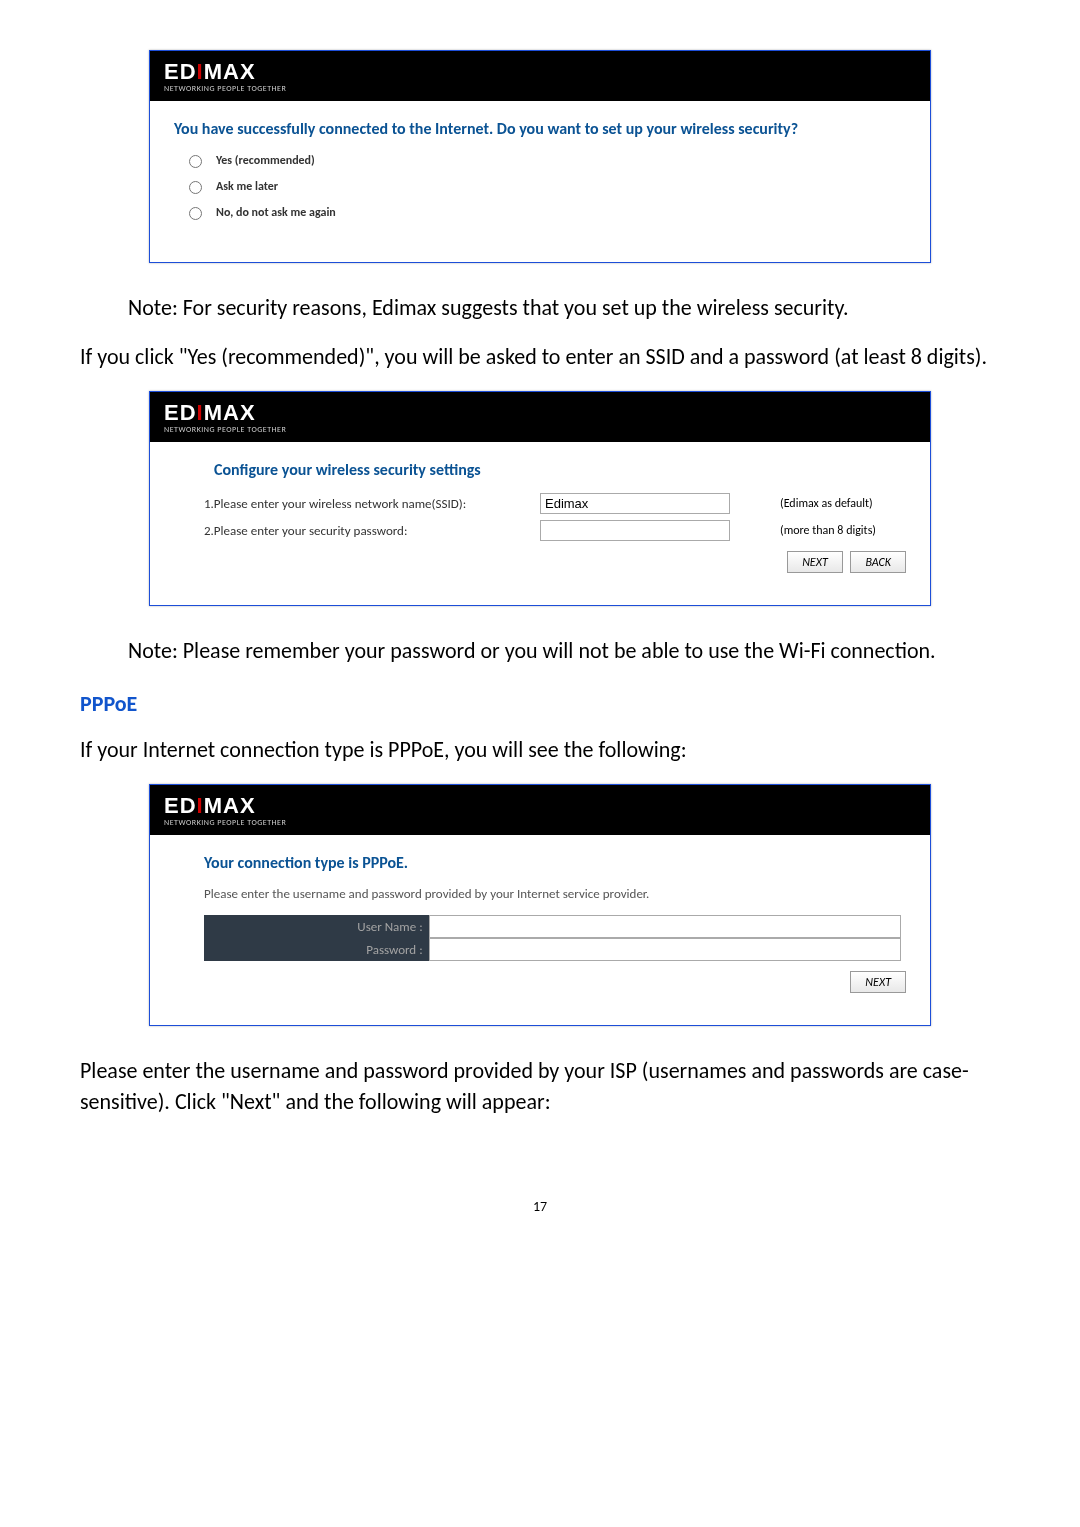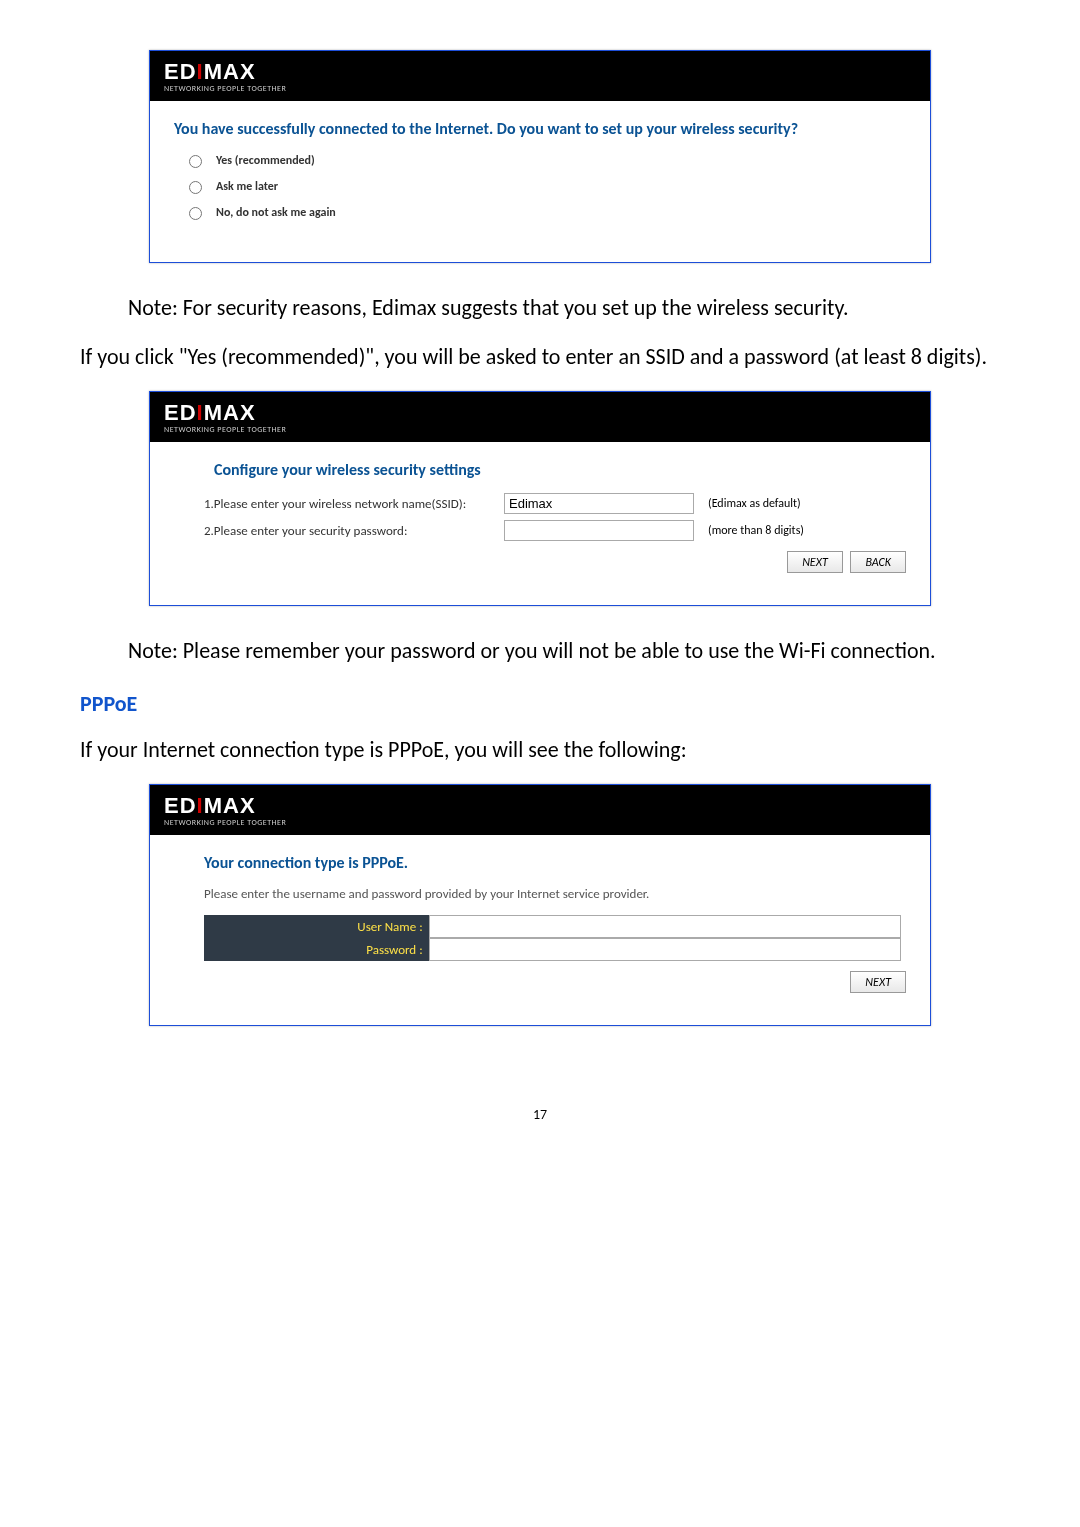--- a/index.html
+++ b/index.html
@@ -79,20 +79,21 @@
   font-weight: bold;
   font-size: 22px;
   margin: 24px 0 16px 0;
 }
 .config-row {
   display: flex;
   align-items: center;
   margin: 6px 0;
   font-size: 13px;
   color: #333;
+  gap: 36px;
 }
 .config-label {
   flex: 0 0 300px;
 }
 .config-input {
   flex: 0 0 190px;
 }
 .config-input input {
   width: 180px;
   border: 1px solid #aaa;
@@ -118,21 +119,21 @@
   margin-left: 4px;
   cursor: pointer;
 }
 .form-table {
   width: 100%;
   border-collapse: collapse;
   margin-top: 14px;
 }
 .form-table td.lbl {
   background: #2f3a46;
-  color: #fde047;
+  color: #a3a3a3;
   font-size: 13px;
   text-align: right;
   padding: 4px 6px;
   width: 32%;
 }
 .form-table td.fld {
   background: #fff;
   padding: 0;
 }
 .form-table td.fld input {
@@ -248,16 +249,17 @@
           </tbody>
             </table>
           <div class="btn-row">
             <span class="btn">NEXT</span>
           </div>
         </div>
       </div>
     </div>
   </div>
 
+  <div class="body-text">Please enter the username and password provided by your ISP (usernames and passwords are case-sensitive). Click "Next" and the following will appear:</div>
 
   <div class="page-num">17</div>
 
 </div>
 
 </body></html>

